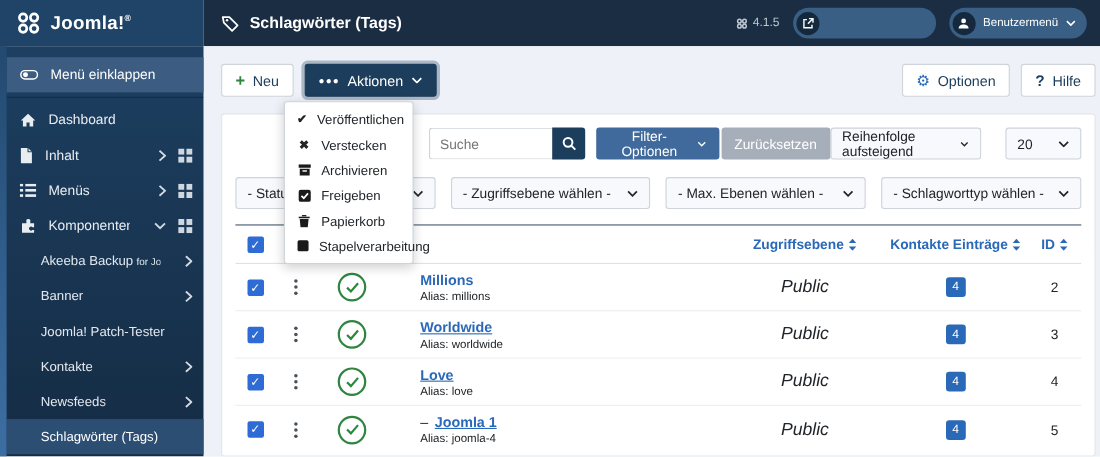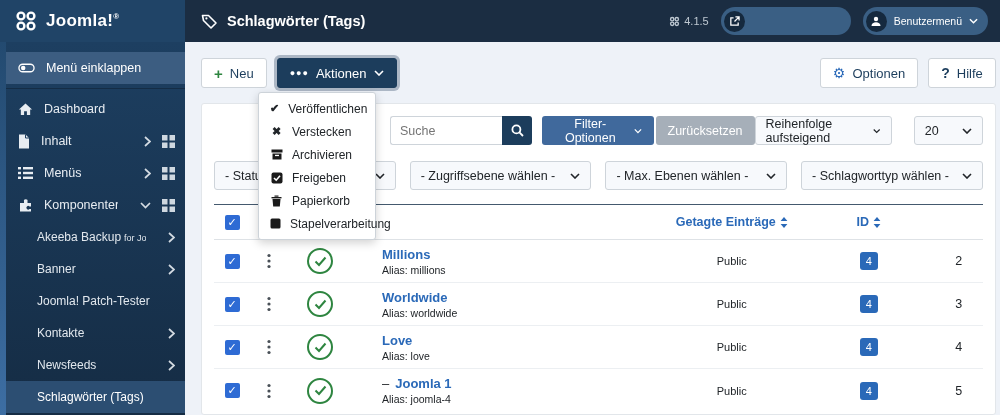--- a/index.html
+++ b/index.html
@@ -69,25 +69,25 @@
   .tbl-head, .tbl-row { display:grid; grid-template-columns:36px 38px 64px 1fr 142px 132px 48px; align-items:center; }
   .tbl-head { height:36px; border-top:1px solid #44596e; border-bottom:1px solid #dee2e6; }
   .th { color:#2a69b8; font-weight:bold; font-size:12.5px; display:flex; align-items:center; justify-content:center; gap:4px; cursor:pointer; }
   .tbl-row { height:43px; border-bottom:1px solid #eceff2; }
   .tbl-row:last-child { border-bottom:none; }
   .cell-c { display:flex; justify-content:center; align-items:center; }
   .cb { width:15px; height:15px; border-radius:2px; background:#2e6bd4; display:flex; align-items:center; justify-content:center; color:#fff; font-size:11px; cursor:pointer; }
   .drag { color:#495057; cursor:grab; display:flex; justify-content:center; }
   .status { width:26px; height:26px; border:2px solid #2e8540; border-radius:50%; display:flex; align-items:center; justify-content:center; cursor:pointer; }
   .title-cell { display:flex; flex-direction:column; gap:2px; padding-left:30px; }
-  .row-title { color:#2a69b8; font-weight:bold; font-size:13px; cursor:pointer; }
+  .row-title { color:#2a69b8; font-weight:bold; font-size:13px; text-decoration:underline; cursor:pointer; }
   .no-underline { text-decoration:none; }
   .row-prefix { color:#212529; font-weight:normal; margin-right:6px; text-decoration:none; display:inline-block; }
   .alias { font-size:10.5px; color:#212529; }
-  .access { text-align:center; font-size:11px; }
+  .access { text-align:center; font-size:16px;font-style:italic; }
   .badge { display:inline-block; min-width:18px; height:18px; line-height:18px; background:#2a69b8; color:#fff; border-radius:3px; font-size:11px; text-align:center; padding:0 3px; }
   .id-cell { text-align:center; font-size:12.5px; }
   .order-arrow { color:#212529; font-size:9px; }
 
   
   .dropdown { position:absolute; left:258px; top:92px; width:118px; background:#fff; border:1px solid #cdd3d9; border-radius:3px; box-shadow:0 3px 10px rgba(0,0,0,.18); padding:4px 0; z-index:50; }
   .dd-item { height:23px; display:flex; align-items:center; gap:9px; padding:0 11px; font-size:12px; color:#212529; cursor:pointer; white-space:nowrap; }
   .dd-ic { width:13px; display:flex; justify-content:center; font-size:11px; font-weight:bold; }
 
   svg { display:block; }
@@ -396,21 +396,28 @@
       </div>
 
       <div class="tbl-head">
         <div class="cell-c">
             <span class="cb">✓</span>
           </div>
         <div class="cell-c order-arrow">▲</div>
         <div></div>
         <div></div>
         <div class="th">
-          <span>Getagte Einträge</span>
+          <span>Zugriffsebene</span>
+          <svg width="8" height="11" viewBox="0 0 8 11">
+              <path d="M4 0 L7.4 4 H0.6 Z" fill="#2a69b8"></path>
+              <path d="M4 11 L0.6 7 H7.4 Z" fill="#2a69b8"></path>
+            </svg>
+        </div>
+        <div class="th">
+          <span>Kontakte Einträge</span>
           <svg width="8" height="11" viewBox="0 0 8 11">
               <path d="M4 0 L7.4 4 H0.6 Z" fill="#2a69b8"></path>
               <path d="M4 11 L0.6 7 H7.4 Z" fill="#2a69b8"></path>
             </svg>
         </div>
         <div class="th">
           <span>ID</span>
           <svg width="8" height="11" viewBox="0 0 8 11">
               <path d="M4 0 L7.4 4 H0.6 Z" fill="#2a69b8"></path>
               <path d="M4 11 L0.6 7 H7.4 Z" fill="#2a69b8"></path>

